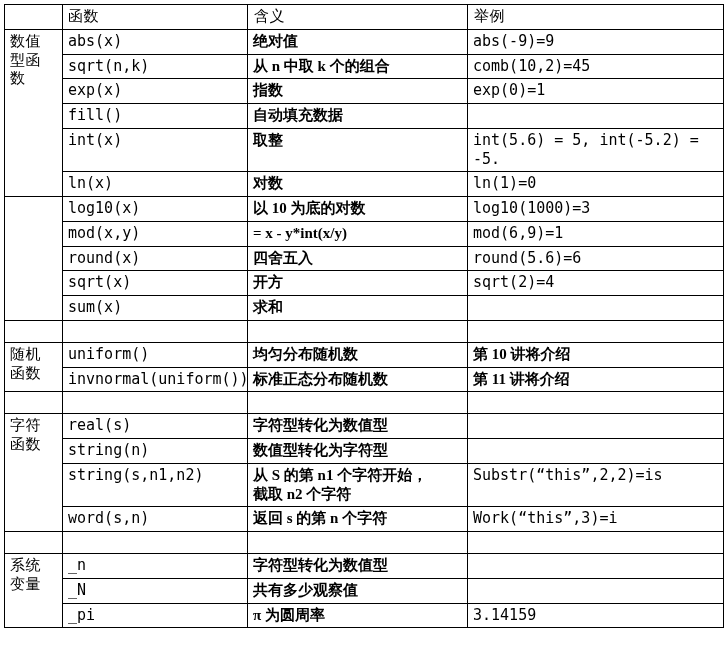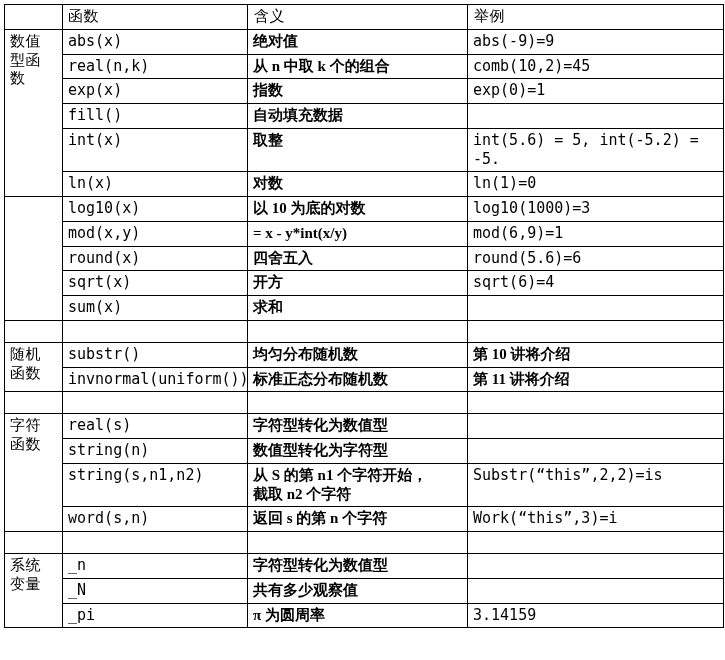--- a/index.html
+++ b/index.html
@@ -100,21 +100,21 @@
 
       <tr>
         <td class="cat" rowspan="6">数值
 型函
 数</td>
         <td class="code">abs(x)</td>
         <td class="mean">绝对值</td>
         <td class="ex">abs(-9)=9</td>
       </tr>
       <tr>
-        <td class="code">real(n,k)</td>
+        <td class="code">sqrt(n,k)</td>
         <td class="mean">从 n 中取 k 个的组合</td>
         <td class="ex">comb(10,2)=45</td>
       </tr>
       <tr>
         <td class="code">exp(x)</td>
         <td class="mean">指数</td>
         <td class="ex">exp(0)=1</td>
       </tr>
       <tr>
         <td class="code">fill()</td>
@@ -144,39 +144,39 @@
         <td class="ex">mod(6,9)=1</td>
       </tr>
       <tr>
         <td class="code">round(x)</td>
         <td class="mean">四舍五入</td>
         <td class="ex">round(5.6)=6</td>
       </tr>
       <tr>
         <td class="code">sqrt(x)</td>
         <td class="mean">开方</td>
-        <td class="ex">sqrt(6)=4</td>
+        <td class="ex">sqrt(2)=4</td>
       </tr>
       <tr>
         <td class="code">sum(x)</td>
         <td class="mean">求和</td>
         <td class="ex"></td>
       </tr>
 
       <tr class="blank-row">
         <td class="cat"></td>
         <td class="code"></td>
         <td class="mean"></td>
         <td class="ex"></td>
       </tr>
 
       <tr>
         <td class="cat" rowspan="2">随机
 函数</td>
-        <td class="code">substr()</td>
+        <td class="code">uniform()</td>
         <td class="mean">均匀分布随机数</td>
         <td class="mean">第 10 讲将介绍</td>
       </tr>
       <tr>
         <td class="code">invnormal(uniform())</td>
         <td class="mean">标准正态分布随机数</td>
         <td class="mean">第 11 讲将介绍</td>
       </tr>
 
       <tr class="blank-row">

